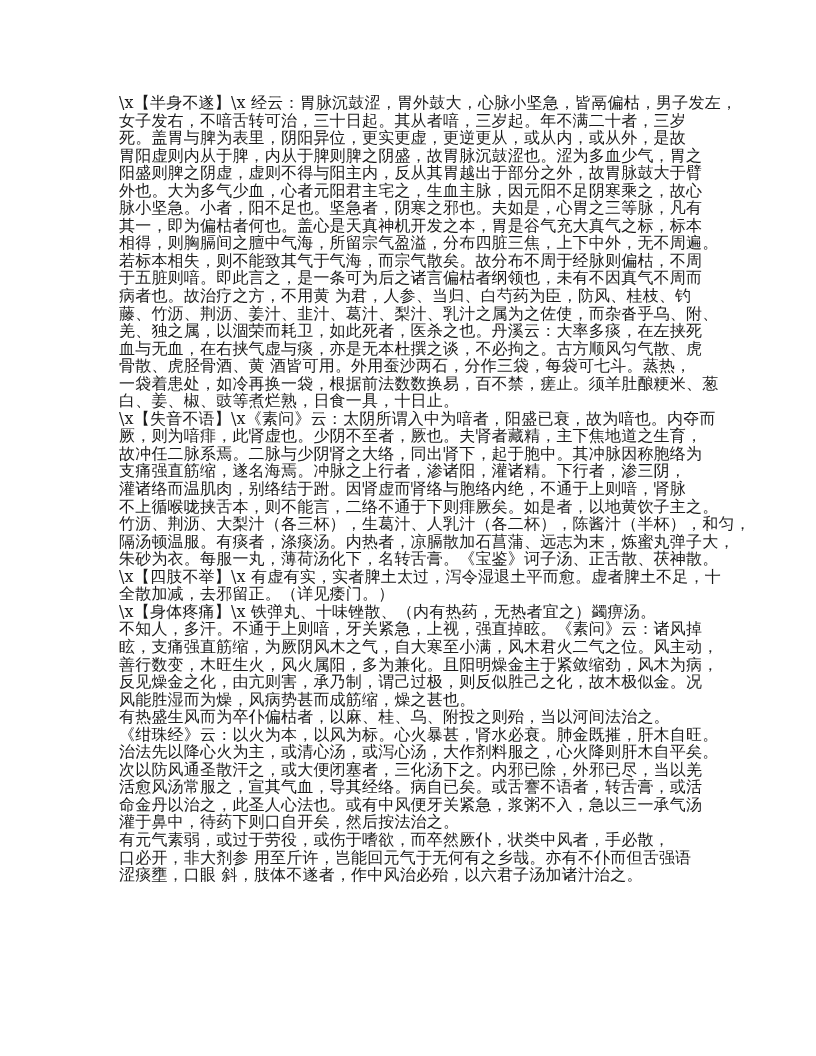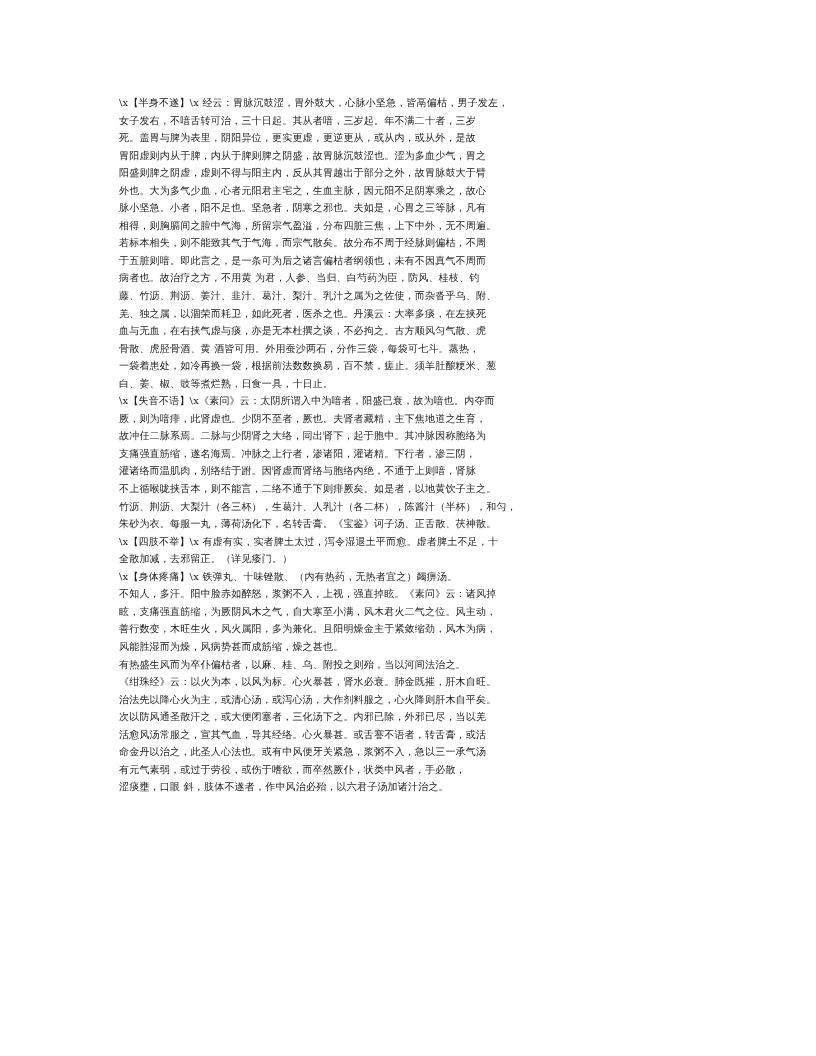--- a/index.html
+++ b/index.html
@@ -15,64 +15,69 @@
       font-family: "DejaVu Serif", "Liberation Serif", serif;
       color: #1a1a1a;
     }
     .page {
       position: absolute;
       left: 119px;
       top: 94px;
       width: 600px;
     }
     .line {
-      font-size: 10px;
+      font-size: 16px;
       line-height: 17.55px;
       height: 17.55px;
       white-space: nowrap;
       letter-spacing: 0.2px;
     }
   </style>
 </head>
 <body>
 
 <div class="page">
   <div class="line">\x【半身不遂】\x 经云：胃脉沉鼓涩，胃外鼓大，心脉小坚急，皆鬲偏枯，男子发左，</div>
   <div class="line">女子发右，不喑舌转可治，三十日起。其从者喑，三岁起。年不满二十者，三岁</div>
   <div class="line">死。盖胃与脾为表里，阴阳异位，更实更虚，更逆更从，或从内，或从外，是故</div>
   <div class="line">胃阳虚则内从于脾，内从于脾则脾之阴盛，故胃脉沉鼓涩也。涩为多血少气，胃之</div>
   <div class="line">阳盛则脾之阴虚，虚则不得与阳主内，反从其胃越出于部分之外，故胃脉鼓大于臂</div>
   <div class="line">外也。大为多气少血，心者元阳君主宅之，生血主脉，因元阳不足阴寒乘之，故心</div>
   <div class="line">脉小坚急。小者，阳不足也。坚急者，阴寒之邪也。夫如是，心胃之三等脉，凡有</div>
+  <div class="line">其一，即为偏枯者何也。盖心是天真神机开发之本，胃是谷气充大真气之标，标本</div>
   <div class="line">相得，则胸膈间之膻中气海，所留宗气盈溢，分布四脏三焦，上下中外，无不周遍。</div>
   <div class="line">若标本相失，则不能致其气于气海，而宗气散矣。故分布不周于经脉则偏枯，不周</div>
   <div class="line">于五脏则喑。即此言之，是一条可为后之诸言偏枯者纲领也，未有不因真气不周而</div>
   <div class="line">病者也。故治疗之方，不用黄 为君，人参、当归、白芍药为臣，防风、桂枝、钓</div>
   <div class="line">藤、竹沥、荆沥、姜汁、韭汁、葛汁、梨汁、乳汁之属为之佐使，而杂沓乎乌、附、</div>
   <div class="line">羌、独之属，以涸荣而耗卫，如此死者，医杀之也。丹溪云：大率多痰，在左挟死</div>
   <div class="line">血与无血，在右挟气虚与痰，亦是无本杜撰之谈，不必拘之。古方顺风匀气散、虎</div>
   <div class="line">骨散、虎胫骨酒、黄 酒皆可用。外用蚕沙两石，分作三袋，每袋可七斗。蒸热，</div>
   <div class="line">一袋着患处，如冷再换一袋，根据前法数数换易，百不禁，瘥止。须羊肚酿粳米、葱</div>
   <div class="line">白、姜、椒、豉等煮烂熟，日食一具，十日止。</div>
   <div class="line">\x【失音不语】\x《素问》云：太阴所谓入中为喑者，阳盛已衰，故为喑也。内夺而</div>
   <div class="line">厥，则为喑痱，此肾虚也。少阴不至者，厥也。夫肾者藏精，主下焦地道之生育，</div>
   <div class="line">故冲任二脉系焉。二脉与少阴肾之大络，同出肾下，起于胞中。其冲脉因称胞络为</div>
   <div class="line">支痛强直筋缩，遂名海焉。冲脉之上行者，渗诸阳，灌诸精。下行者，渗三阴，</div>
   <div class="line">灌诸络而温肌肉，别络结于跗。因肾虚而肾络与胞络内绝，不通于上则喑，肾脉</div>
   <div class="line">不上循喉咙挟舌本，则不能言，二络不通于下则痱厥矣。如是者，以地黄饮子主之。</div>
   <div class="line">竹沥、荆沥、大梨汁（各三杯），生葛汁、人乳汁（各二杯），陈酱汁（半杯），和匀，</div>
+  <div class="line">隔汤顿温服。有痰者，涤痰汤。内热者，凉膈散加石菖蒲、远志为末，炼蜜丸弹子大，</div>
   <div class="line">朱砂为衣。每服一丸，薄荷汤化下，名转舌膏。《宝鉴》诃子汤、正舌散、茯神散。</div>
   <div class="line">\x【四肢不举】\x 有虚有实，实者脾土太过，泻令湿退土平而愈。虚者脾土不足，十</div>
   <div class="line">全散加减，去邪留正。（详见痿门。）</div>
   <div class="line">\x【身体疼痛】\x 铁弹丸、十味锉散、（内有热药，无热者宜之）蠲痹汤。</div>
-  <div class="line">不知人，多汗。阳中脸赤如醉怒，浆粥不入，上视，强直掉眩。《素问》云：诸风掉</div>
+  <div class="line">不知人，多汗。不通于上则喑，牙关紧急，上视，强直掉眩。《素问》云：诸风掉</div>
   <div class="line">眩，支痛强直筋缩，为厥阴风木之气，自大寒至小满，风木君火二气之位。风主动，</div>
   <div class="line">善行数变，木旺生火，风火属阳，多为兼化。且阳明燥金主于紧敛缩劲，风木为病，</div>
+  <div class="line">反见燥金之化，由亢则害，承乃制，谓己过极，则反似胜己之化，故木极似金。况</div>
   <div class="line">风能胜湿而为燥，风病势甚而成筋缩，燥之甚也。</div>
   <div class="line">有热盛生风而为卒仆偏枯者，以麻、桂、乌、附投之则殆，当以河间法治之。</div>
   <div class="line">《绀珠经》云：以火为本，以风为标。心火暴甚，肾水必衰。肺金既摧，肝木自旺。</div>
   <div class="line">治法先以降心火为主，或清心汤，或泻心汤，大作剂料服之，心火降则肝木自平矣。</div>
   <div class="line">次以防风通圣散汗之，或大便闭塞者，三化汤下之。内邪已除，外邪已尽，当以羌</div>
-  <div class="line">活愈风汤常服之，宣其气血，导其经络。心火暴甚。或舌謇不语者，转舌膏，或活</div>
+  <div class="line">活愈风汤常服之，宣其气血，导其经络。病自已矣。或舌謇不语者，转舌膏，或活</div>
   <div class="line">命金丹以治之，此圣人心法也。或有中风便牙关紧急，浆粥不入，急以三一承气汤</div>
+  <div class="line">灌于鼻中，待药下则口自开矣，然后按法治之。</div>
   <div class="line">有元气素弱，或过于劳役，或伤于嗜欲，而卒然厥仆，状类中风者，手必散，</div>
+  <div class="line">口必开，非大剂参 用至斤许，岂能回元气于无何有之乡哉。亦有不仆而但舌强语</div>
   <div class="line">涩痰壅，口眼 斜，肢体不遂者，作中风治必殆，以六君子汤加诸汁治之。</div>
 </div>
 
 </body></html>

